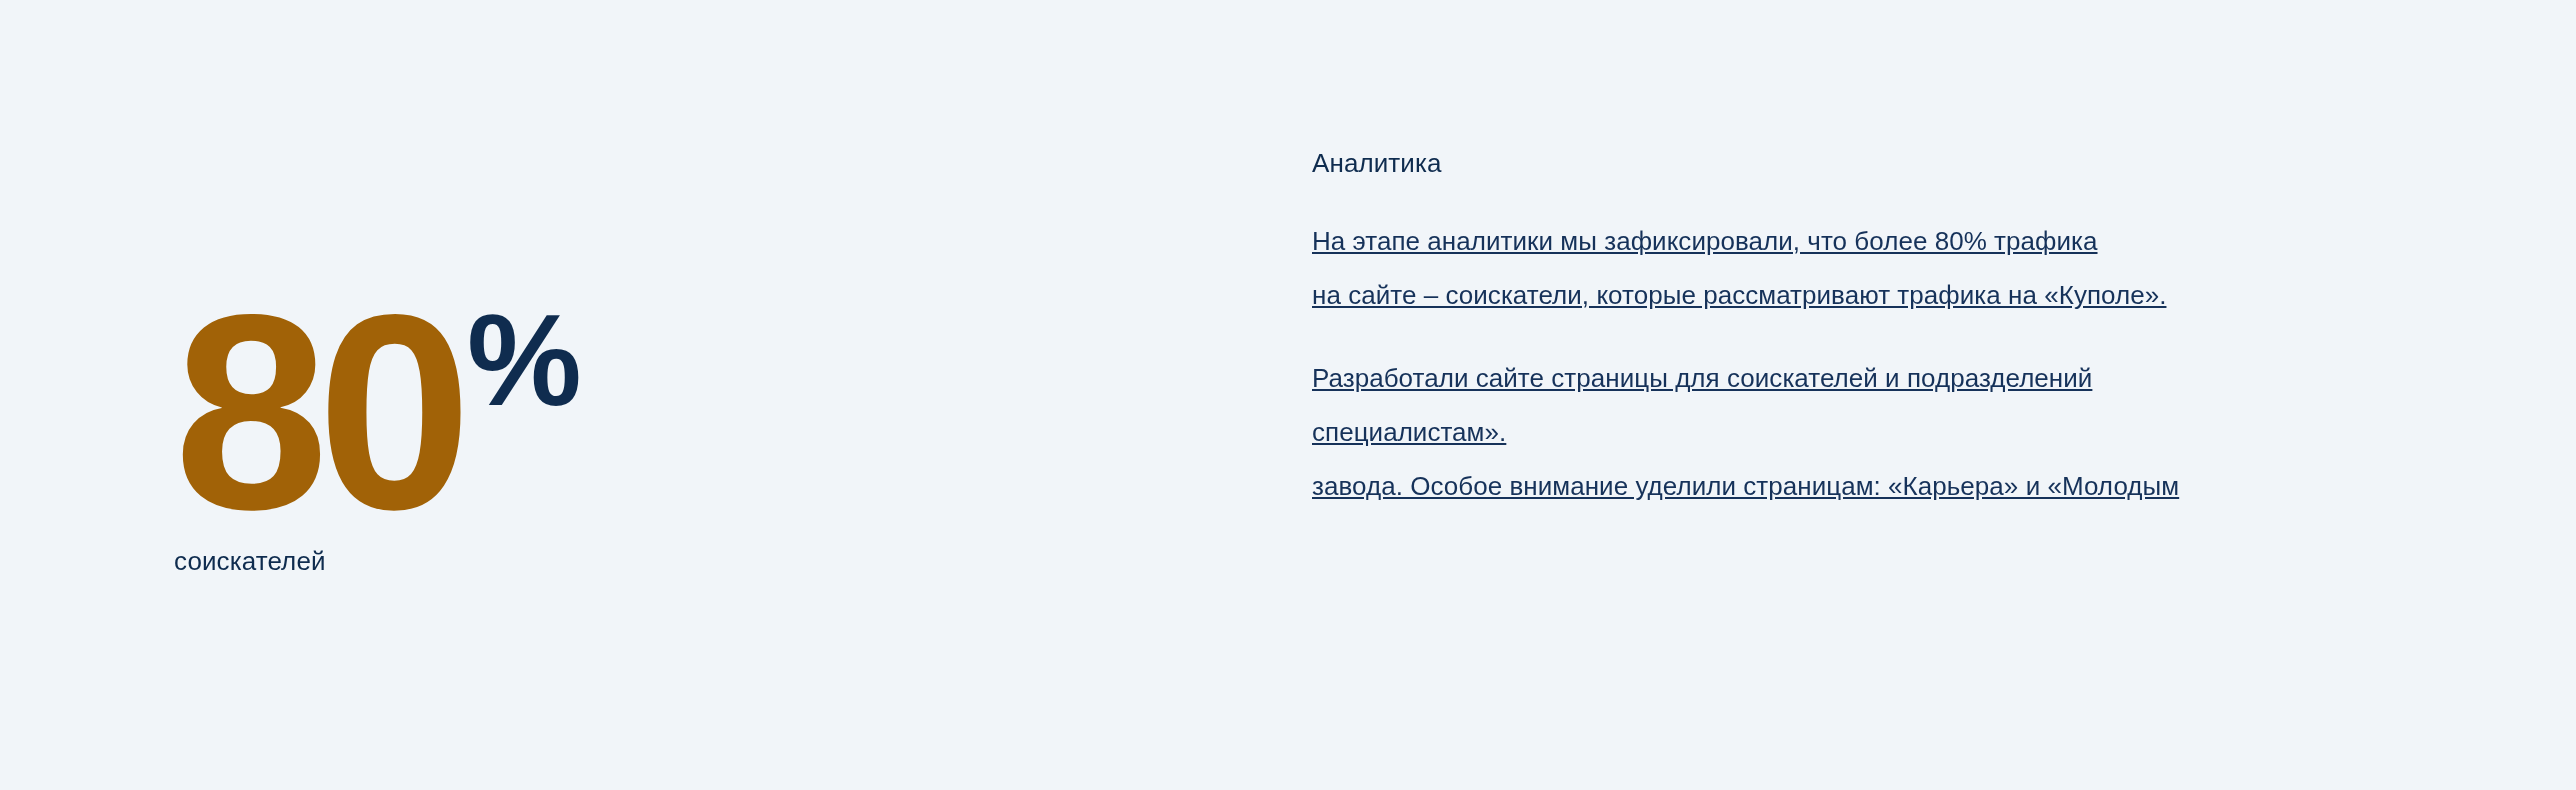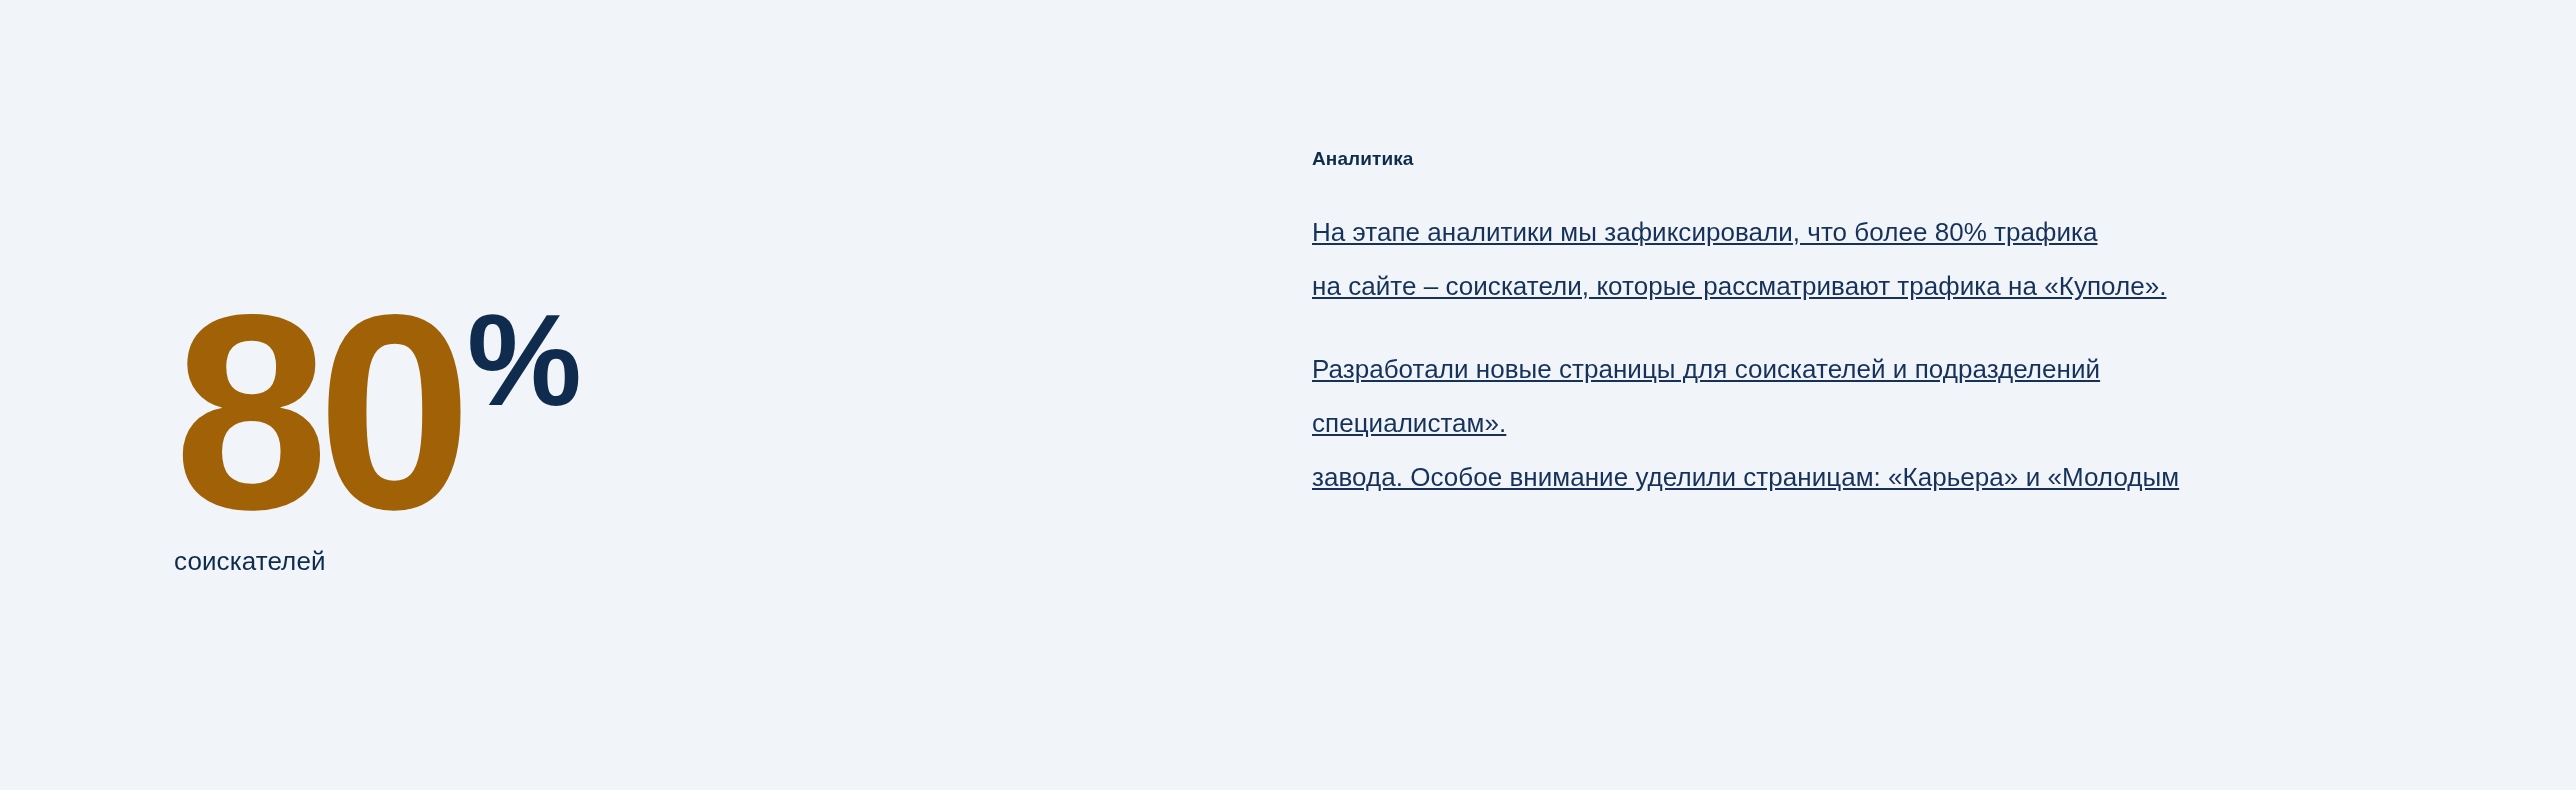--- a/index.html
+++ b/index.html
@@ -72,22 +72,22 @@
 
   
   .copy-block {
     position: absolute;
     left: 1312px;
     top: 147px;
     width: 1127px;
   }
 
   .copy-heading {
-    font-size: 19px;
-    font-weight: 700;
+    font-size: 26px;
+    font-weight: 400;
     line-height: 1.25;
     color: #0F2C4F;
     margin: 0 0 34px 0;
     letter-spacing: 0.1px;
   }
 
   .copy-paragraph {
     font-size: 26px;
     font-weight: 400;
     line-height: 54px;
@@ -121,20 +121,20 @@
 
   <div class="copy-block">
     <h2 class="copy-heading" style="color: rgb(15, 44, 79);">Аналитика</h2>
 
     <p class="copy-paragraph" style="color: rgb(22, 50, 90);">
       <span class="copy-line">На этапе аналитики мы зафиксировали, что более 80% трафика</span>
       <span class="copy-line">на сайте – соискатели, которые рассматривают трафика на «Куполе».</span>
     </p>
 
     <p class="copy-paragraph" style="color: rgb(22, 50, 90);">
-      <span class="copy-line">Разработали новые страницы для соискателей и подразделений</span>
+      <span class="copy-line">Разработали сайте страницы для соискателей и подразделений</span>
       <span class="copy-line">специалистам».</span>
       <span class="copy-line">завода. Особое внимание уделили страницам: «Карьера» и «Молодым</span>
     </p>
   </div>
 
 </div>
 
 
 </body></html>

